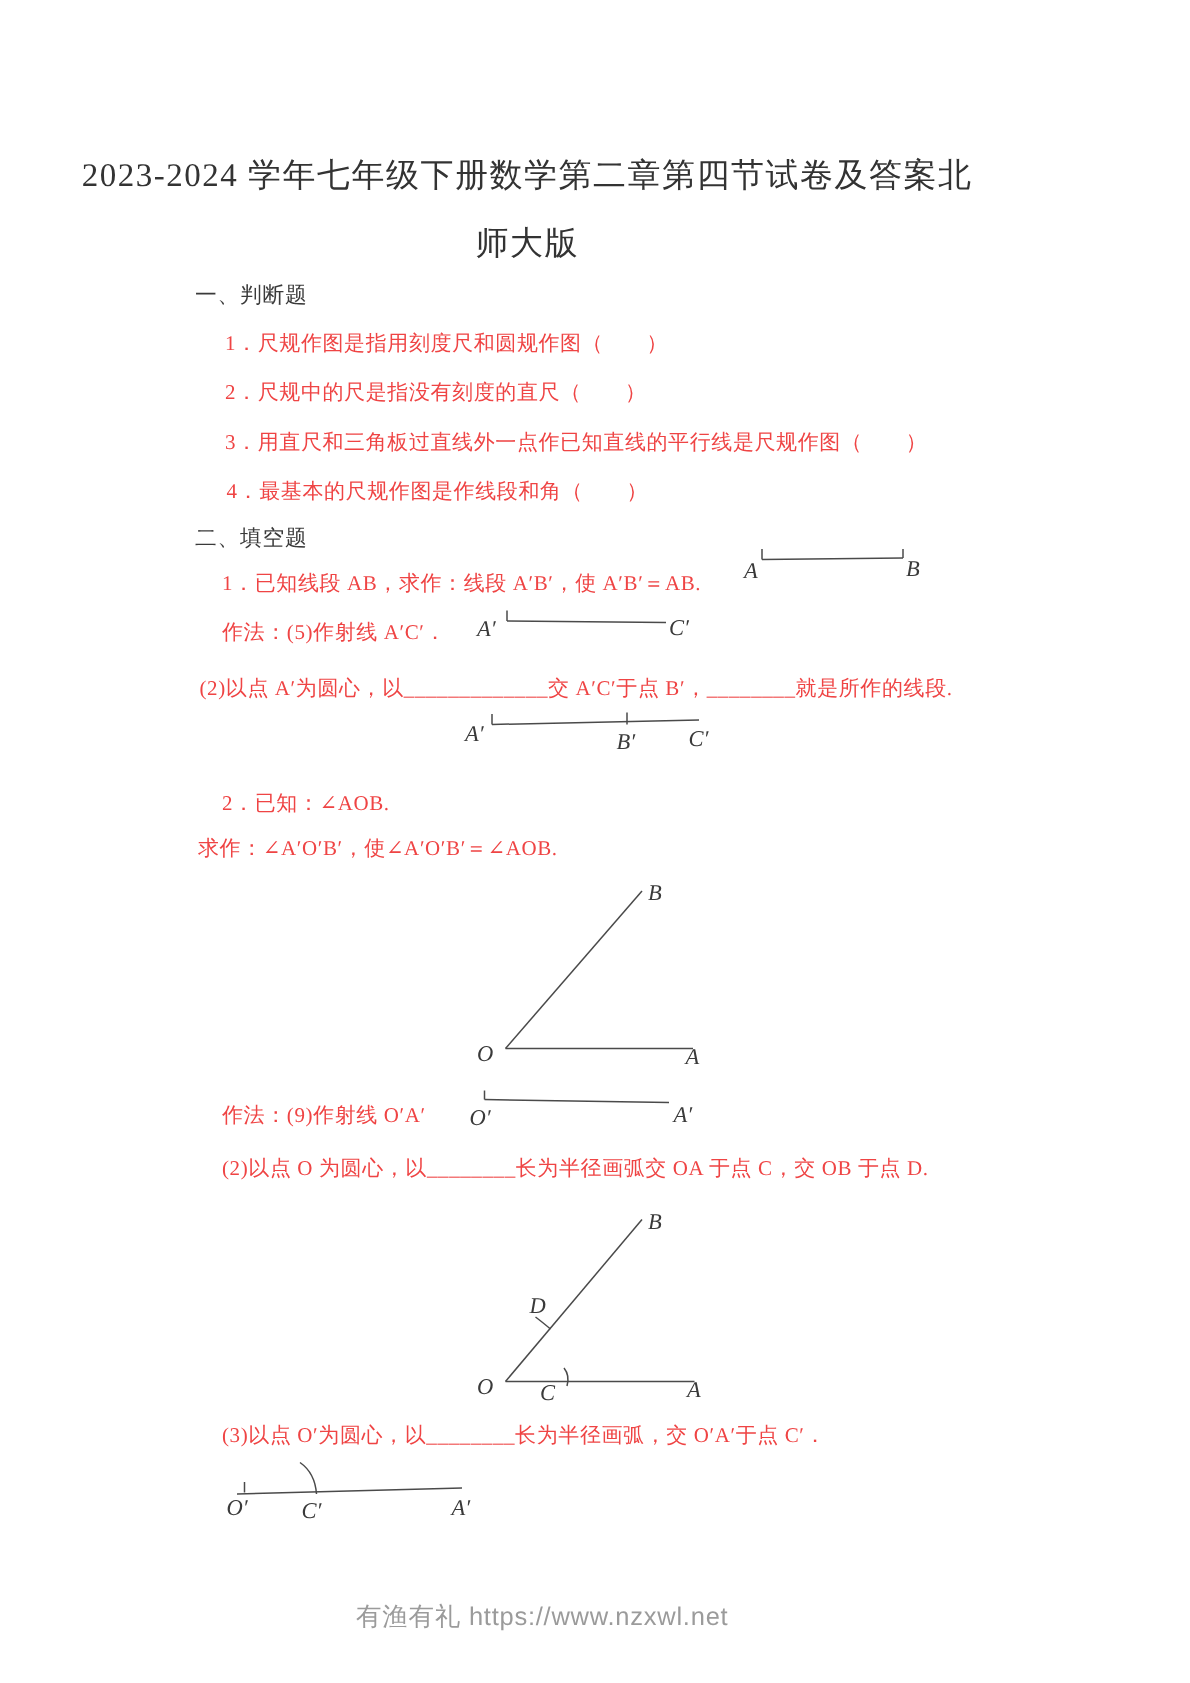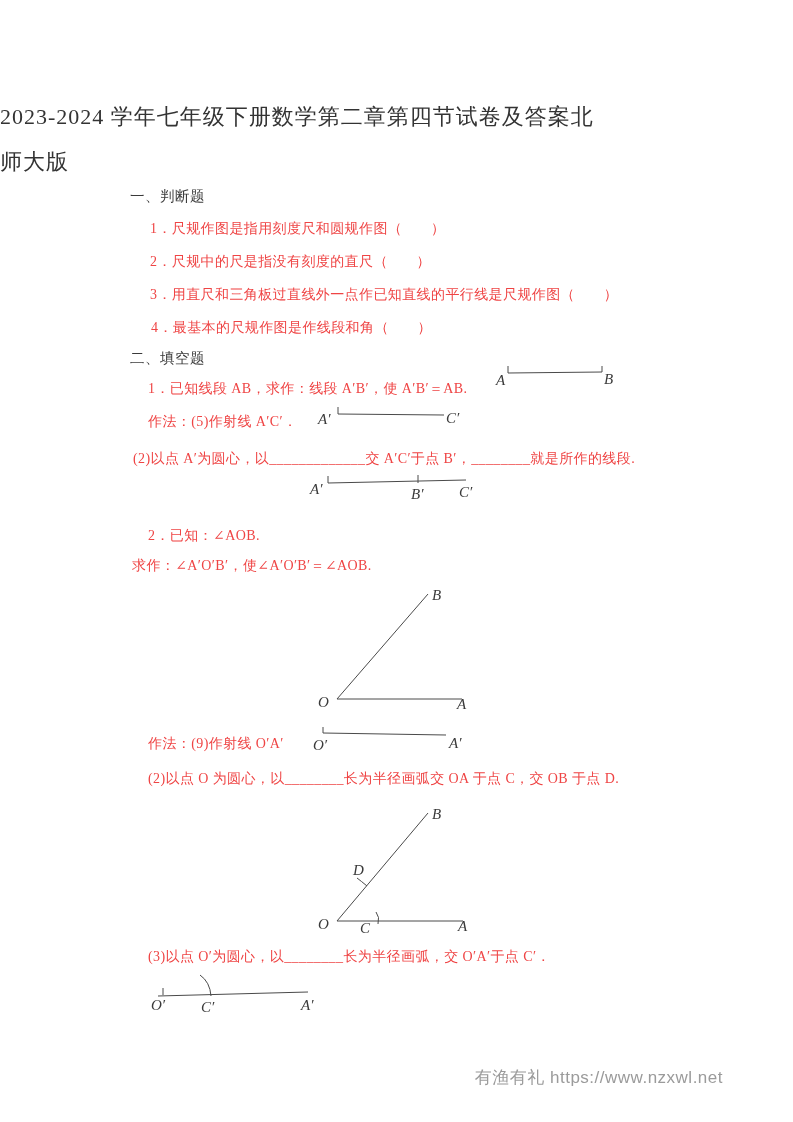--- a/index.html
+++ b/index.html
@@ -6,33 +6,33 @@
   #page{
     position:relative;
     width:793px;height:1122px;
     background:#ffffff;
     font-family:"Liberation Serif","DejaVu Serif",serif;
     color:#3a3a3a;
     overflow:hidden;
   }
   .abs{position:absolute;white-space:nowrap;}
   .title{
-    left:0;width:671px;text-align:left;
+    left:16px;width:671px;text-align:center;
     font-size:22px;letter-spacing:1px;color:#333;
   }
   .body-line{font-size:14px;letter-spacing:0.4px;color:#ef4444;}
   .sec-head{font-size:14.5px;letter-spacing:0.5px;color:#3a3a3a;text-align:right;}
   svg{position:absolute;overflow:visible;}
   svg line, svg path{stroke:#4a4a4a;stroke-width:1;fill:none;}
   svg text{
     font-family:"Liberation Serif","DejaVu Serif",serif;
     font-style:italic;font-size:15px;fill:#3a3a3a;
   }
   .footer{
-    left:0;width:723px;text-align:right;
+    left:0;width:723px;text-align:center;
     font-size:17px;color:#9b9b9b;letter-spacing:0.5px;
     font-family:"Liberation Sans","DejaVu Sans",sans-serif;
   }
 </style>
 </head>
 <body>
 
 <div id="page">
 
   <div class="abs title" style="top:102px;">2023-2024 学年七年级下册数学第二章第四节试卷及答案北</div>

